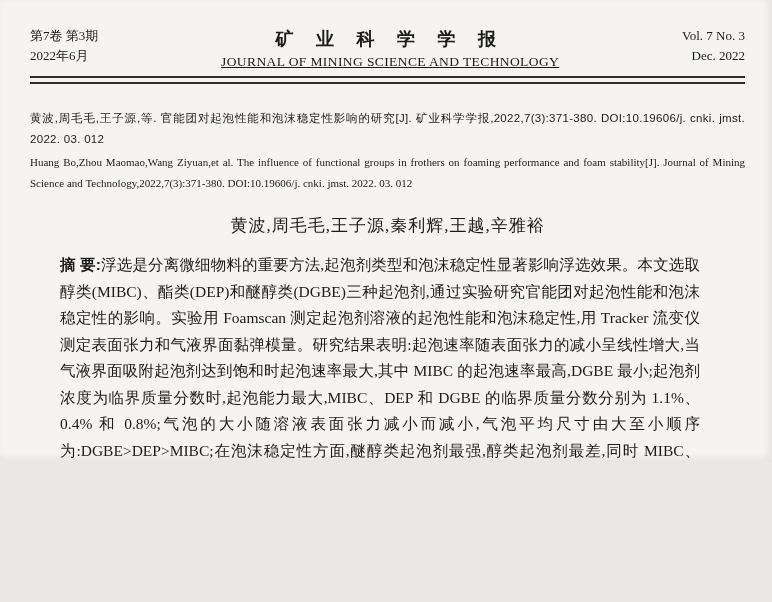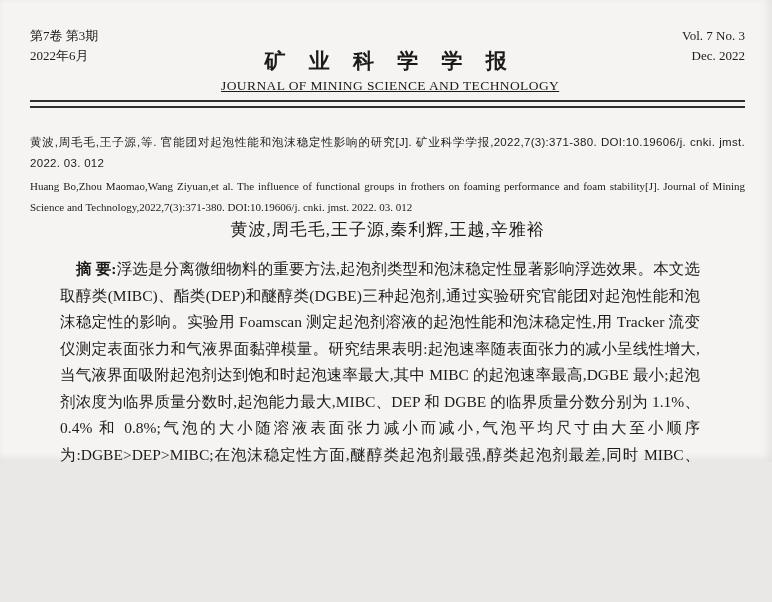--- a/index.html
+++ b/index.html
@@ -17,23 +17,22 @@
     padding:26px 27px 0 30px;
     overflow:hidden;
     box-shadow:inset -3px -3px 8px rgba(0,0,0,0.08);
   }
   
   .jheader{display:flex;justify-content:space-between;align-items:flex-start;}
   .jh-left,.jh-right{font-size:13px;line-height:1.55;white-space:nowrap;}
   .jh-right{text-align:right;}
   .jh-center{text-align:center;flex:1;padding-top:1px;}
   .jh-center .cn{
-    font-size:21px;font-weight:bold;letter-spacing:9px;
+    font-size:18px;font-weight:bold;letter-spacing:9px;
     font-family:"Liberation Serif","DejaVu Serif",serif;
-    margin-top:20px;
   }
   .jh-center .en{
     font-size:13.5px;margin-top:3px;letter-spacing:0.4px;white-space:nowrap;text-decoration:underline;
   }
   .double-rule{
     margin-top:6px;height:2px;
     border-top:2px solid #2e2e2e;
     border-bottom:2px solid #2e2e2e;
     padding-top:2px;
   }
@@ -51,35 +50,34 @@
     font-size:11px;margin-top:2px;
   }
   
   .title{
     text-align:center;
     font-family:"Liberation Sans","DejaVu Sans",sans-serif;
     font-size:29px;font-weight:bold;letter-spacing:1.5px;
     margin-top:20px;
   }
   .authors{
-    text-align:center;font-size:17px;letter-spacing:1px;
+    text-align:center;font-size:17px;letter-spacing:1px;margin-top:20px;
   }
   .affiliation{
     text-align:center;font-size:13.5px;margin-top:10px;
   }
   
   .abstract-block{
     margin:15px 45px 0 30px;
     font-size:15.5px;line-height:26.5px;
     text-align:justify;
   }
   .inline-label{
-    font-family:Liberation Serif, serif;
+    font-family:Liberation Sans, sans-serif;
     font-weight:bold;
-    margin-left:16px;
   }
   .kw-line{margin:0 45px 0 30px;font-size:15.5px;line-height:26.5px;text-align:justify;}
   
   .meta-row{
     display:flex;gap:68px;
     margin:3px 0 0 30px;
     font-size:14px;line-height:22px;white-space:nowrap;
   }
   .meta-item .inline-label{font-size:14px;}
 </style>

